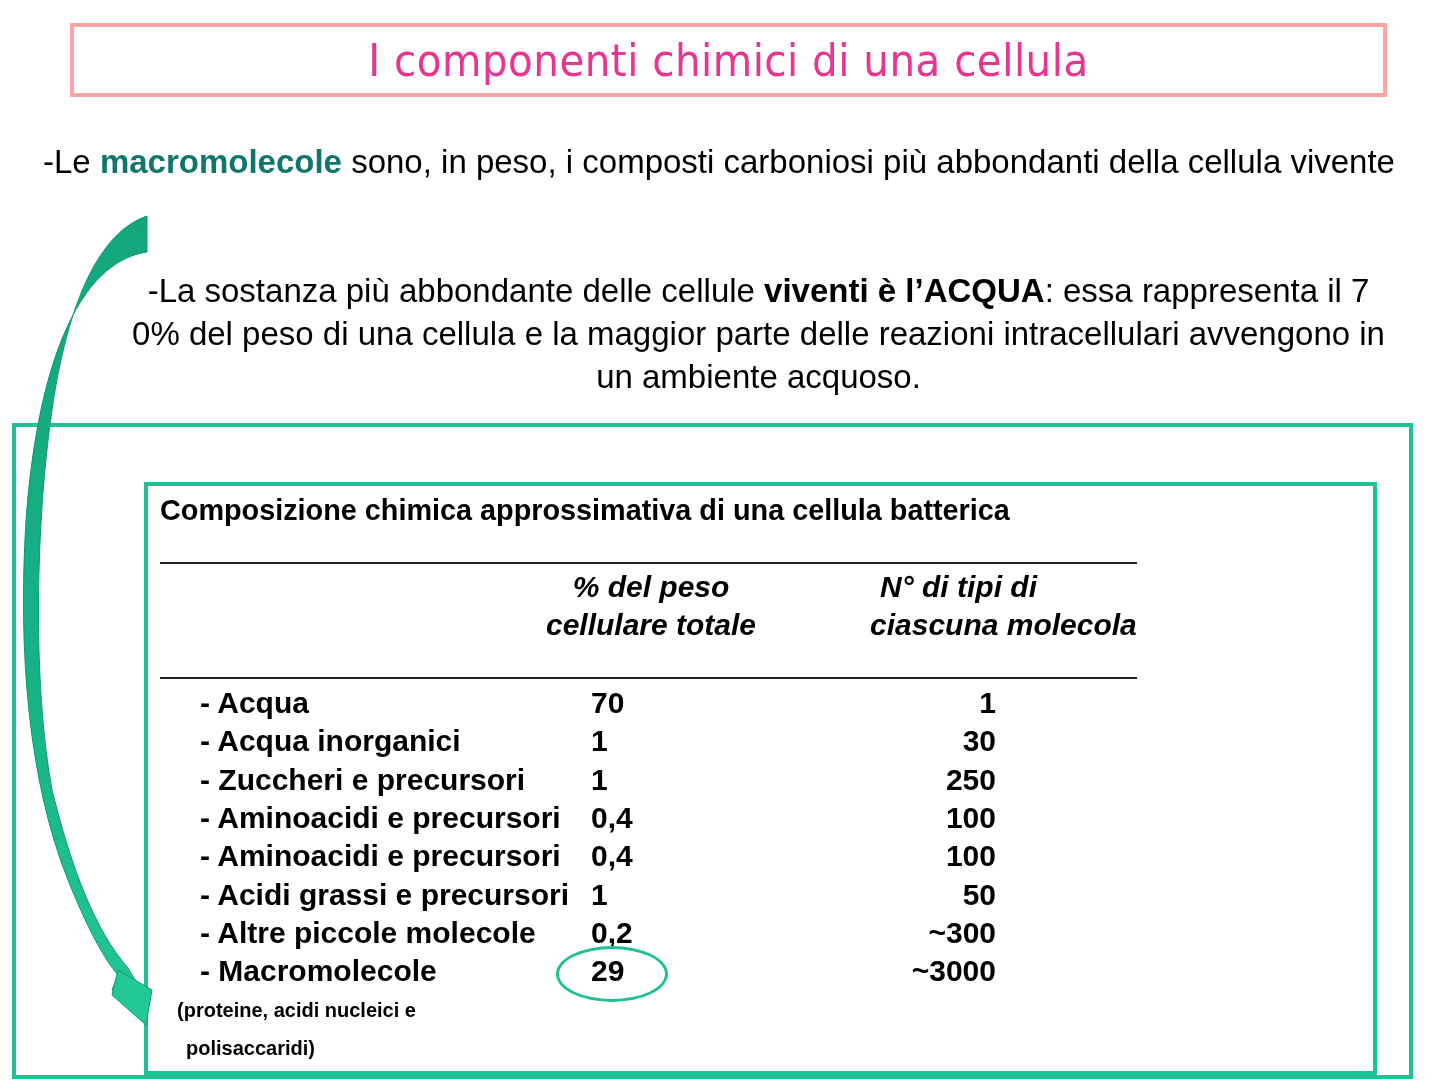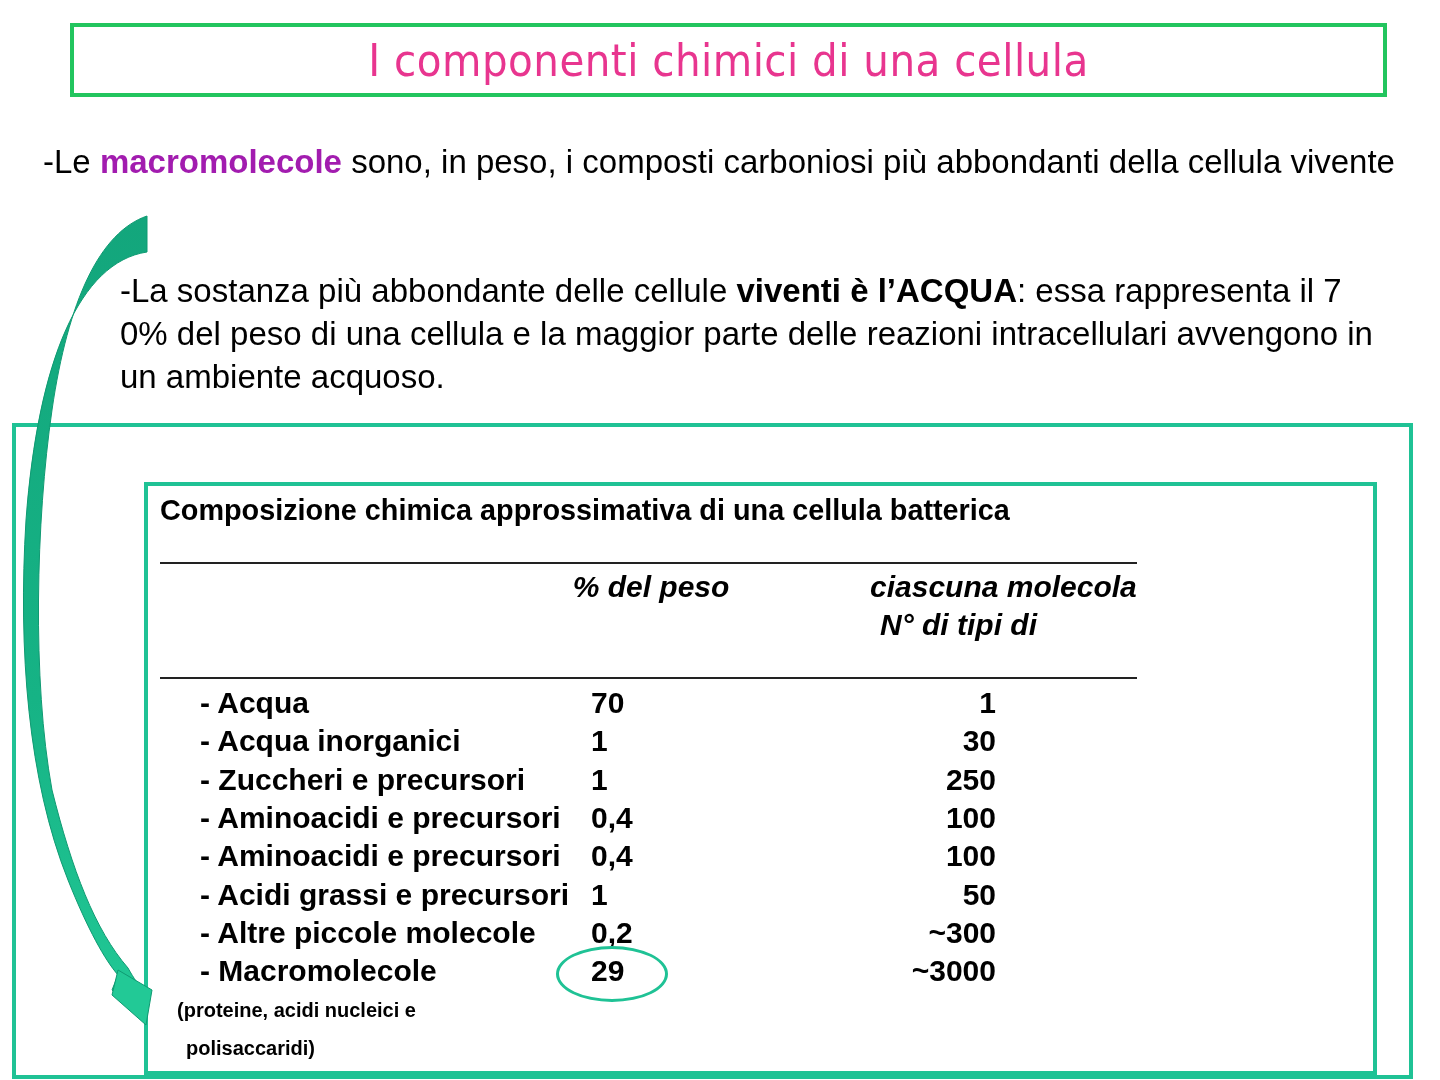--- a/index.html
+++ b/index.html
@@ -1,36 +1,36 @@
 <!DOCTYPE html>
 <html><head>
 <meta charset="utf-8">
 <style>
   * { margin: 0; padding: 0; box-sizing: border-box; }
   html, body { width: 1440px; height: 1080px; background: #ffffff; overflow: hidden; }
   body { position: relative; font-family: "Liberation Sans", sans-serif; color: #000; }
 
   .title-box {
     position: absolute; left: 70px; top: 23px; width: 1317px; height: 74px;
-    border: 4px solid #22c55e; display: flex; align-items: center; justify-content: center;
+    border: 4px solid #fca5a5; display: flex; align-items: center; justify-content: center;
   }
   .title-text {
     font-family: "DejaVu Sans", sans-serif; font-size: 44px; color: #e8358f;
     letter-spacing: 0.5px; transform: scaleX(0.92);
   }
 
   .para1 {
     position: absolute; left: 43px; top: 140px; width: 1355px;
     font-size: 33px; line-height: 43px; text-align: justify; text-align-last: left;
   }
-  .para1 .hl { color: #a21caf; font-weight: bold; }
+  .para1 .hl { color: #0f766e; font-weight: bold; }
 
   .para2 {
     position: absolute; left: 120px; top: 269px; width: 1277px;
-    font-size: 33px; line-height: 43px; text-align: left;
+    font-size: 33px; line-height: 43px; text-align: center;
   }
   .para2 b { font-weight: bold; }
 
   .outer-box {
     position: absolute; left: 12px; top: 423px; width: 1401px; height: 656px;
     border: 4px solid #1fc295;
   }
   .inner-box {
     position: absolute; left: 144px; top: 482px; width: 1233px; height: 593px;
     border: 4px solid #1fc295;
@@ -80,24 +80,25 @@
 </div>
 
 <div class="outer-box"></div>
 <div class="inner-box"></div>
 
 <div class="table-title">Composizione chimica approssimativa di una cellula batterica</div>
 <div class="rule" style="top:562px;"></div>
 
 <div class="col-head" style="left:540px; top:568px; text-align:center; width:222px;">
   <div>% del peso</div>
+  <div>cellulare totale</div>
 </div>
 <div class="col-head" style="left:870px; top:568px;">
+  <div style="padding-left:10px;">N° di tipi di</div>
   <div>ciascuna molecola</div>
-  <div style="padding-left:10px;">N° di tipi di</div>
 </div>
 
 <div class="rule" style="top:677px;"></div>
 
 <div class="row" style="top:684px;">
   <span class="name">- Acqua</span>
   <span class="pct">70</span>
   <span class="types">1</span>
 </div>
 <div class="row" style="top:722px;">

